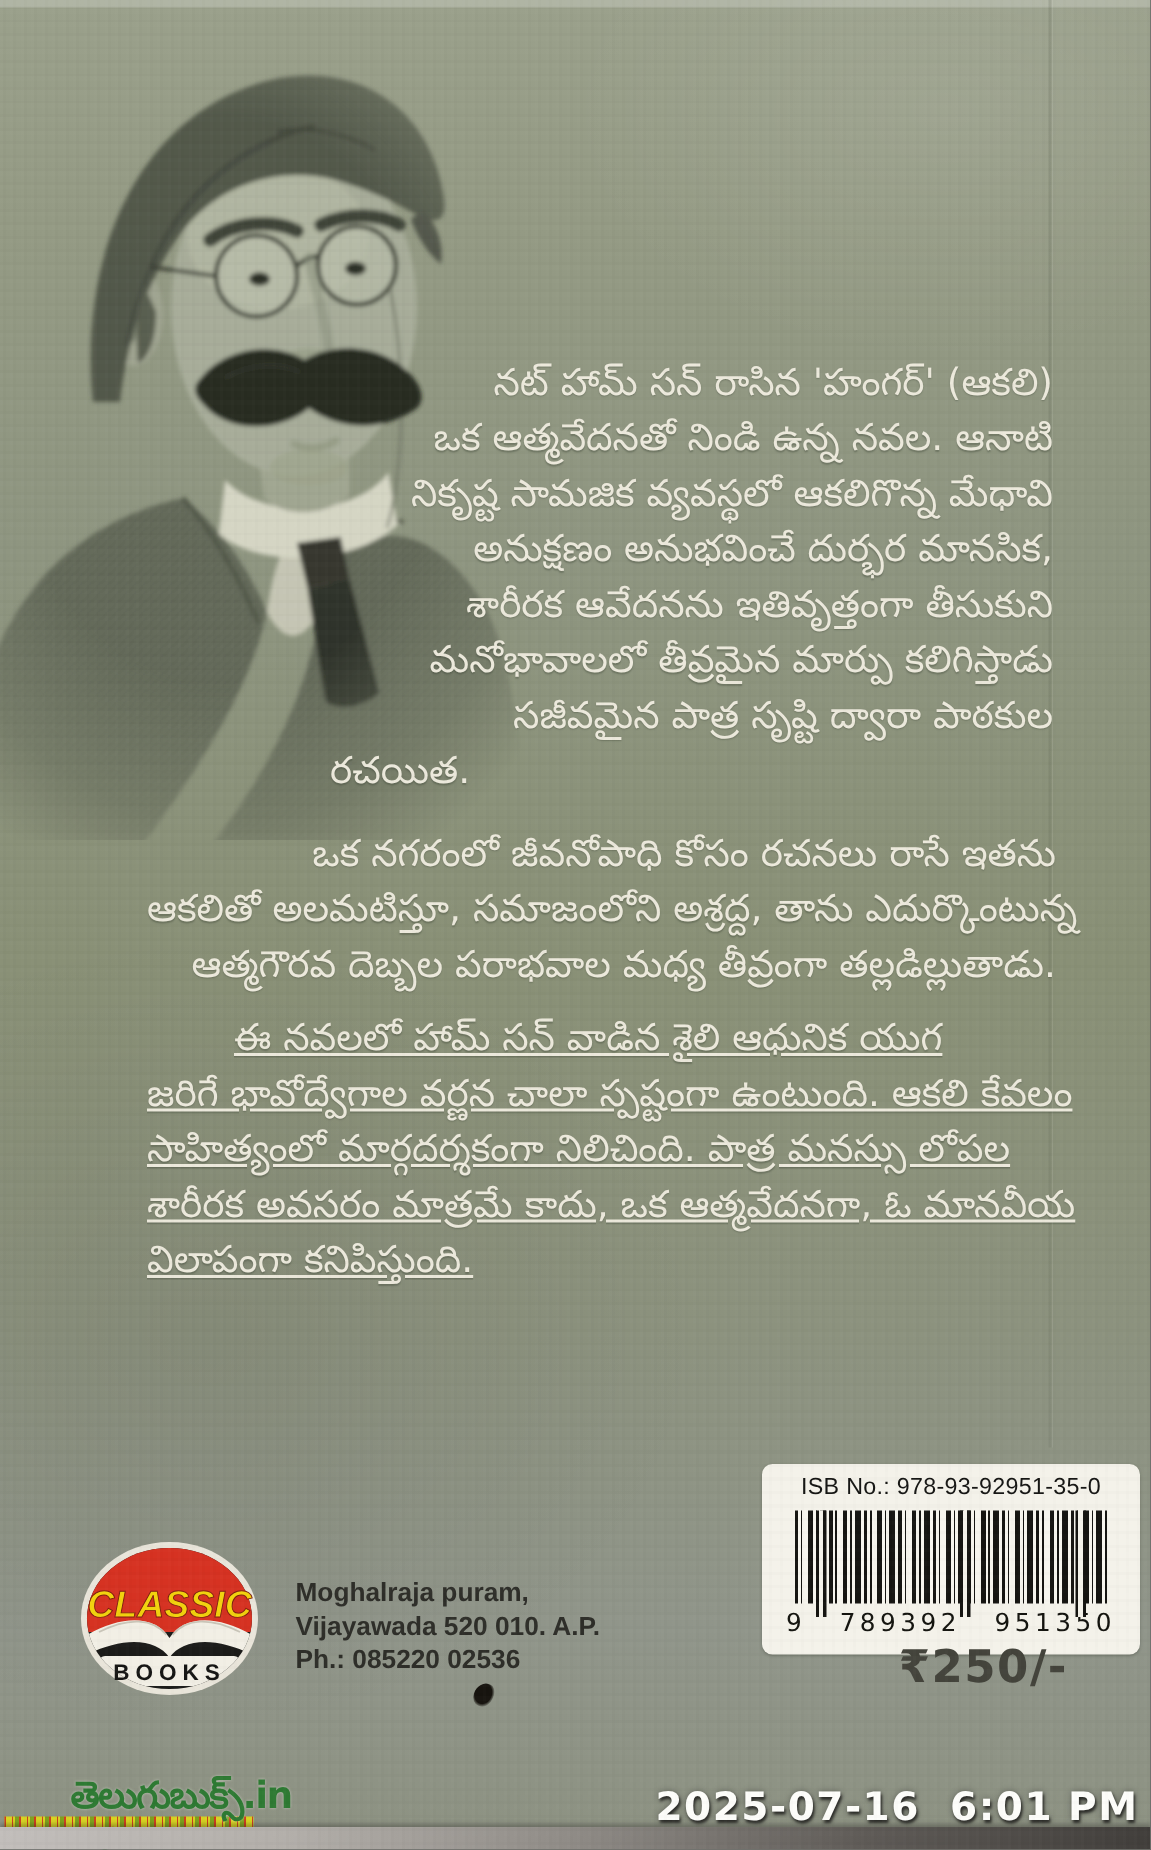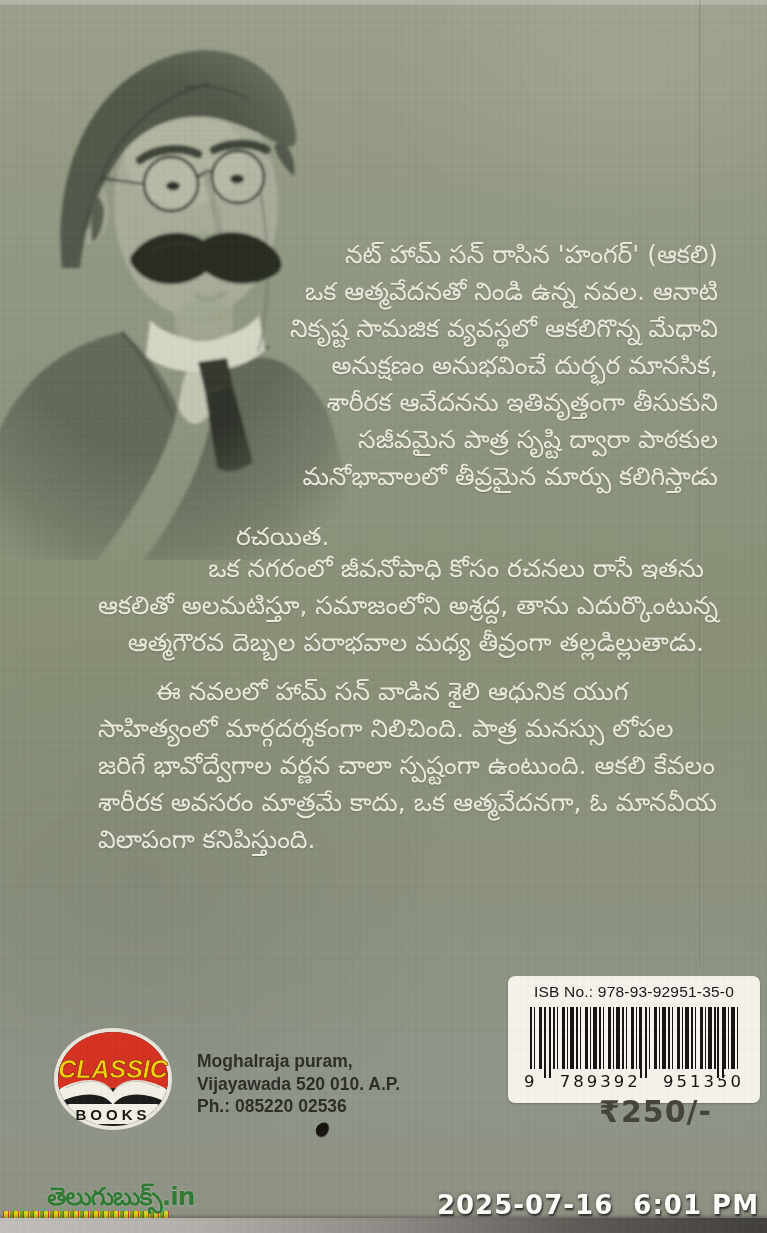--- a/index.html
+++ b/index.html
@@ -21,24 +21,24 @@
       repeating-linear-gradient(90deg, rgba(255,255,255,.025) 0 2px, rgba(0,0,0,.02) 2px 4px, transparent 4px 7px),
       repeating-linear-gradient(0deg, rgba(255,255,255,.02) 0 3px, rgba(0,0,0,.025) 3px 5px, transparent 5px 9px);
   }
   .top-light { position: absolute; top: 0; left: 0; right: 0; height: 5px; background: rgba(255,255,255,.22); }
   .crease { position: absolute; left: 699px; top: 0; width: 2px; height: 965px;
     background: linear-gradient(180deg, rgba(60,66,52,.16), rgba(60,66,52,.10)); box-shadow: 1px 0 0 rgba(255,255,255,.08); }
 
   .portrait { position: absolute; left: 0; top: 0; width: 360px; height: 560px; }
 
   .telugu { color: #ece9dc; text-shadow: 0 1px 1px rgba(55,62,48,.35); font-size: 25px; line-height: 37px; }
-  .para1 { position: absolute; top: 236px; right: 49px; width: 482px; text-align: right; }
-  .para1 .ln-last { text-align: left; margin-top: 23px; }
+  .para1 { position: absolute; top: 236px; right: 65px; width: 482px; text-align: right; }
+  .para1 .ln-last { text-align: left; }
   .para2 { position: absolute; top: 550px; left: 98px; width: 606px; text-align: right; }
-  .para3 { position: absolute; top: 673px; left: 98px; width: 606px; text-align: left; }
+  .para3 { position: absolute; top: 673px; left: 98px; width: 606px; text-align: left; text-decoration: underline; }
   .indent { text-indent: 58px; }
   .telugu div { white-space: pre; }
 
   
   .pub-name {
     position: absolute; left: 196px; top: 1008px;
     font-family: "DejaVu Serif", serif; font-style: italic; font-weight: bold;
     font-size: 31px; color: #bf3a2b; letter-spacing: 1px;
     text-shadow: 0 1px 1px rgba(60,30,20,.25);
   }
@@ -174,35 +174,35 @@
       <ellipse cx="206" cy="312" rx="26" ry="12" fill="#9ba188" opacity="0.5"></ellipse>
     </g>
   </svg>
 
   <div class="telugu para1">
     <div>నట్ హామ్ సన్ రాసిన 'హంగర్' (ఆకలి)</div>
     <div>ఒక ఆత్మవేదనతో నిండి ఉన్న నవల. ఆనాటి</div>
     <div>నికృష్ట సామజిక వ్యవస్థలో ఆకలిగొన్న మేధావి</div>
     <div>అనుక్షణం అనుభవించే దుర్భర మానసిక,</div>
     <div>శారీరక ఆవేదనను ఇతివృత్తంగా తీసుకుని</div>
+    <div>మనోభావాలలో తీవ్రమైన మార్పు కలిగిస్తాడు</div>
     <div>సజీవమైన పాత్ర సృష్టి ద్వారా పాఠకుల</div>
-    <div>మనోభావాలలో తీవ్రమైన మార్పు కలిగిస్తాడు</div>
     <div class="ln-last">రచయిత.</div>
   </div>
 
   <div class="telugu para2">
     <div class="indent">ఒక నగరంలో జీవనోపాధి కోసం రచనలు రాసే ఇతను</div>
     <div>ఆకలితో అలమటిస్తూ, సమాజంలోని అశ్రద్ద, తాను ఎదుర్కొంటున్న</div>
     <div>ఆత్మగౌరవ దెబ్బల పరాభవాల మధ్య తీవ్రంగా తల్లడిల్లుతాడు.</div>
   </div>
 
   <div class="telugu para3">
     <div class="indent">ఈ నవలలో హామ్ సన్ వాడిన శైలి ఆధునిక యుగ</div>
+    <div>జరిగే భావోద్వేగాల వర్ణన చాలా స్పష్టంగా ఉంటుంది. ఆకలి కేవలం</div>
     <div>సాహిత్యంలో మార్గదర్శకంగా నిలిచింది. పాత్ర మనస్సు లోపల</div>
-    <div>జరిగే భావోద్వేగాల వర్ణన చాలా స్పష్టంగా ఉంటుంది. ఆకలి కేవలం</div>
     <div>శారీరక అవసరం మాత్రమే కాదు, ఒక ఆత్మవేదనగా, ఓ మానవీయ</div>
     <div>విలాపంగా కనిపిస్తుంది.</div>
   </div>
 
   <svg class="logo" viewBox="0 0 122 106" aria-hidden="true">
     <ellipse cx="61" cy="53" rx="59" ry="51" fill="#e9e5da"></ellipse>
     <ellipse cx="61" cy="53" rx="55" ry="47" fill="#1c1c1a"></ellipse>
     <clipPath id="logoClip">
         <ellipse cx="61" cy="53" rx="55" ry="47"></ellipse>
       </clipPath>

